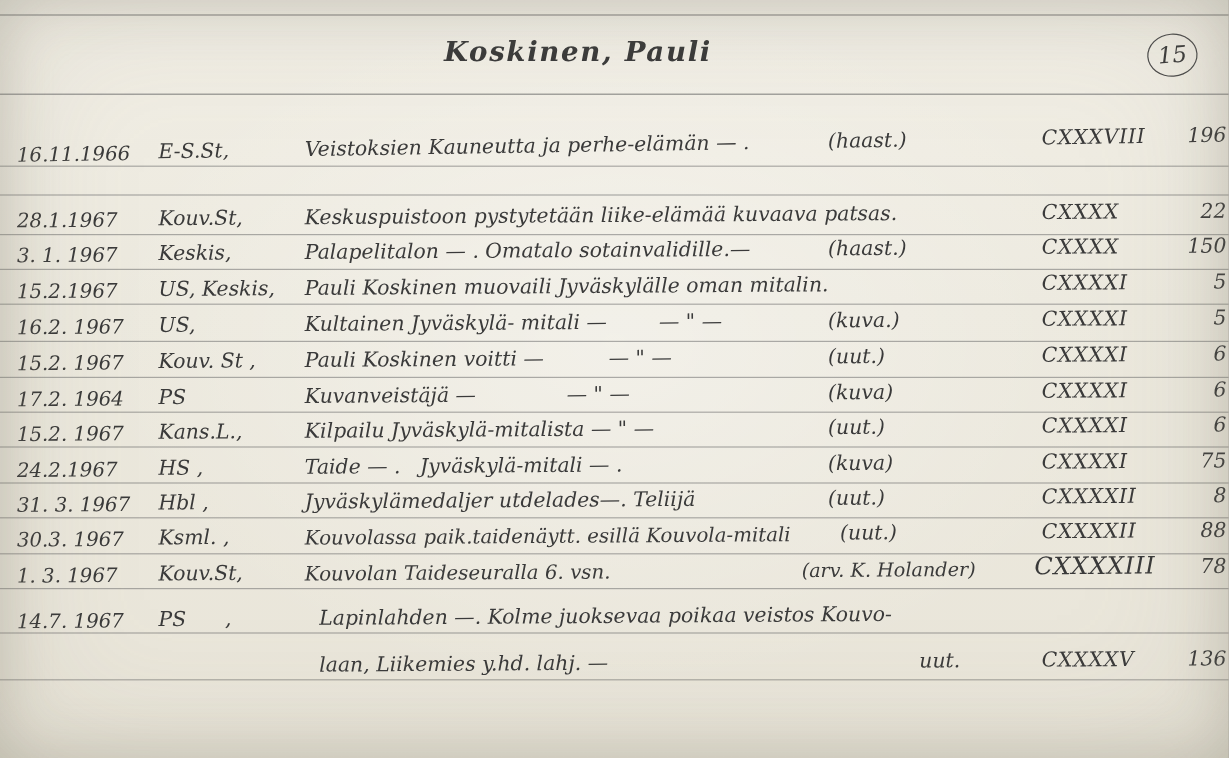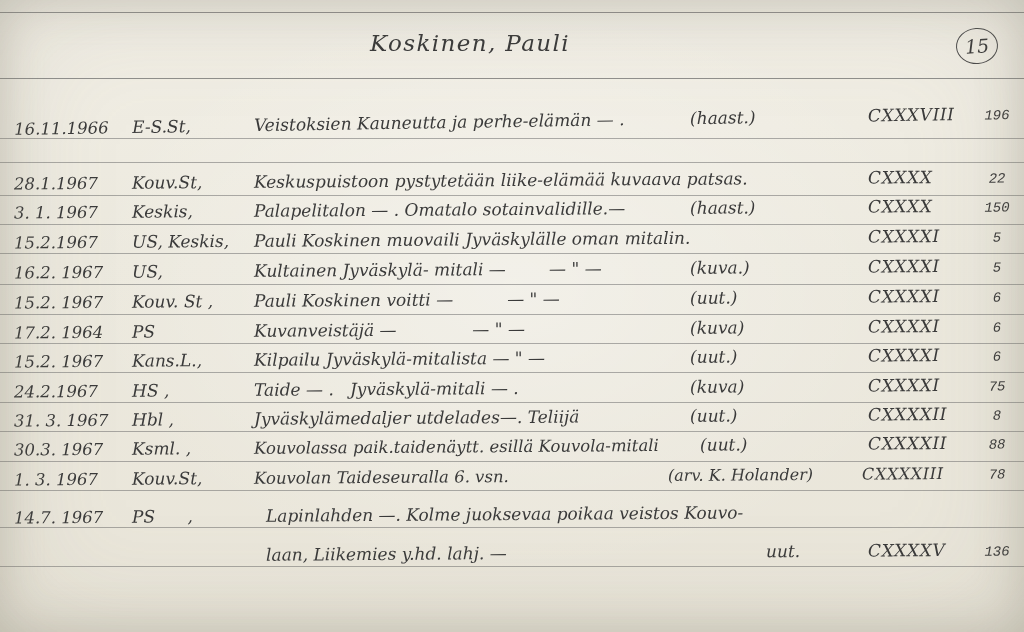--- a/index.html
+++ b/index.html
@@ -90,21 +90,21 @@
     font-style: italic;
     white-space: pre;
     font-size: 17.5px;
     font-family: "DejaVu Serif", serif;
   }
   .c-date  { left: 14px;  width: 118px; font-size: 16.5px; }
   .c-src   { left: 132px; width: 118px; font-size: 17px; }
   .c-desc  { left: 254px; width: 600px; font-size: 17px; }
   .c-note  { left: 690px; width: 170px; font-size: 17px; }
   .c-code  { left: 868px; width: 110px; font-size: 17px; letter-spacing: 0.6px; }
-  .c-num   { left: 972px; width: 50px;  font-size: 14px; text-align: center; font-family: Liberation Mono, monospace; }
+  .c-num   { left: 972px; width: 50px;  font-size: 17px; text-align: right; }
 
   .tilt1 { transform: rotate(-0.9deg); }
   .tilt2 { transform: rotate(-0.4deg); }
 
   .cont-line .c-desc { left: 300px; }
 </style>
 </head>
 <body>
 
 <div class="page">
@@ -123,21 +123,21 @@
     <div class="rule" style="top:343px;"></div>
     <div class="rule" style="top:372px;"></div>
     <div class="rule" style="top:402px;"></div>
     <div class="rule" style="top:431px;"></div>
     <div class="rule" style="top:461px;"></div>
     <div class="rule" style="top:490px;"></div>
     <div class="rule" style="top:527px;"></div>
     <div class="rule" style="top:566px;"></div>
   </div>
 
-  <div class="hand title" style="left:370px; top:30px;">Koskinen, Pauli</div>
+  <div class="hand title" style="left:370px; top:30px;font-weight:bold;">Koskinen, Pauli</div>
 
   <div class="pagenum">15</div>
 
   <div class="row tilt1" style="top:104px;">
     <div class="cell c-date">16.11.1966</div>
     <div class="cell c-src">E-S.St,</div>
     <div class="cell c-desc">Veistoksien Kauneutta ja perhe-elämän — .</div>
     <div class="cell c-note">(haast.)</div>
     <div class="cell c-code">CXXXVIII</div>
     <div class="cell c-num">196</div>
@@ -231,21 +231,21 @@
     <div class="cell c-note" style="left:700px;">(uut.)</div>
     <div class="cell c-code">CXXXXII</div>
     <div class="cell c-num">88</div>
   </div>
 
   <div class="row tilt2" style="top:459px;">
     <div class="cell c-date">1. 3. 1967</div>
     <div class="cell c-src">Kouv.St,</div>
     <div class="cell c-desc" style="font-size:16.5px;">Kouvolan Taideseuralla 6. vsn.</div>
     <div class="cell c-note" style="left:668px; font-size:16px;">(arv. K. Holander)</div>
-    <div class="cell c-code" style="left:862px; font-size:16px;">CXXXXIII</div>
+    <div class="cell c-code" style="left:862px; font-size:20px;">CXXXXIII</div>
     <div class="cell c-num">78</div>
   </div>
 
   <div class="row tilt2" style="top:497px;">
     <div class="cell c-date">14.7. 1967</div>
     <div class="cell c-src">PS      ,</div>
     <div class="cell c-desc" style="left:266px;">Lapinlahden —. Kolme juoksevaa poikaa veistos Kouvo-</div>
     <div class="cell c-note"></div>
     <div class="cell c-code"></div>
     <div class="cell c-num"></div>

